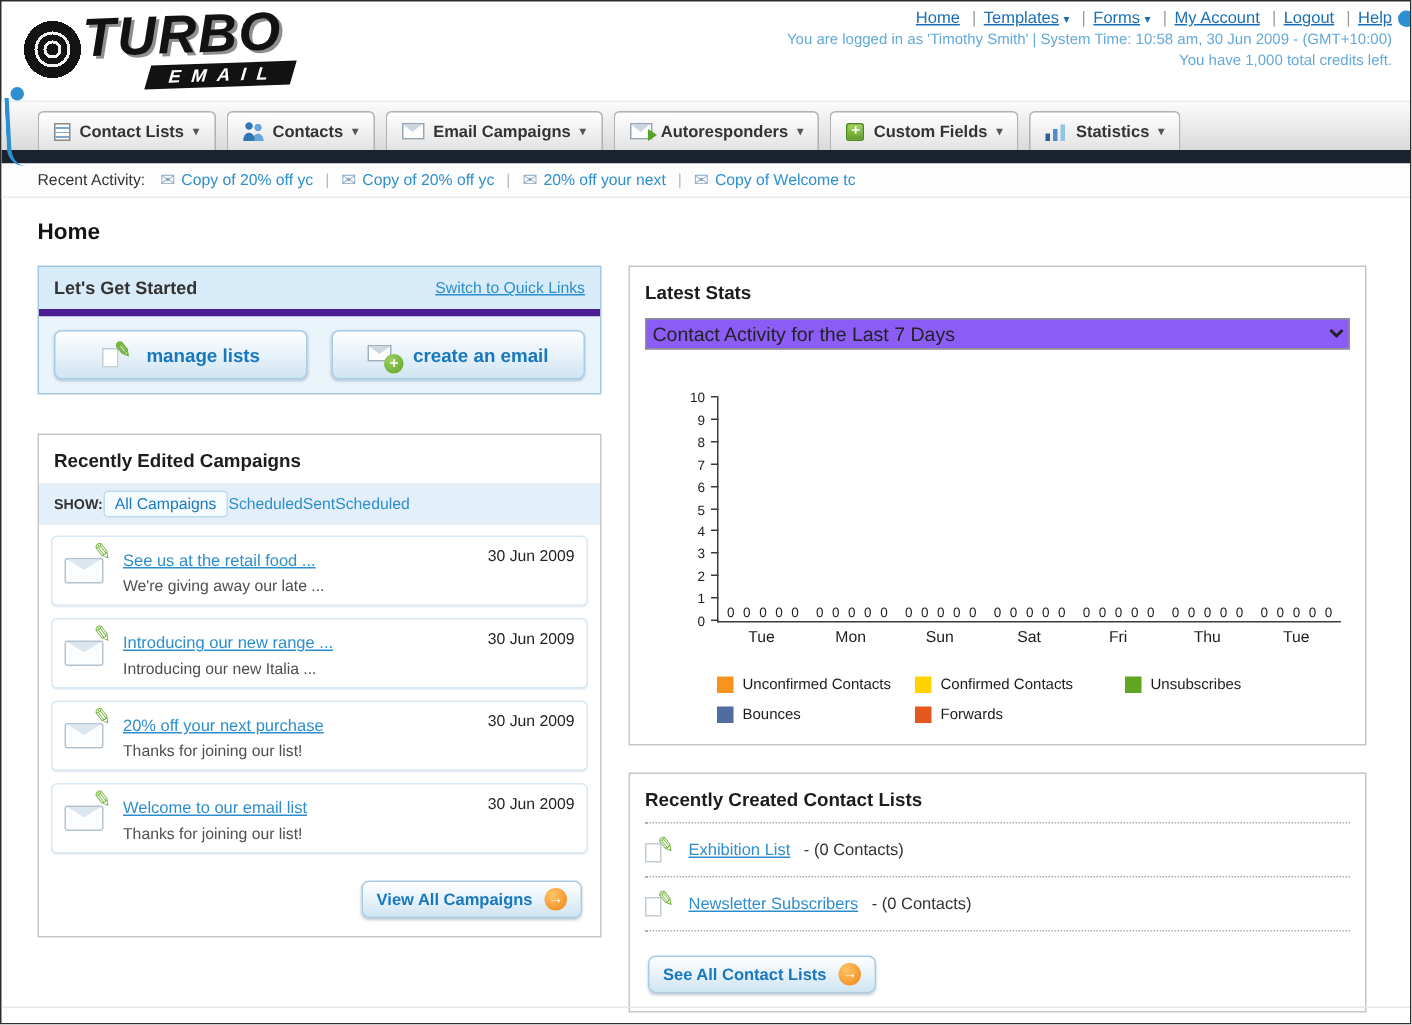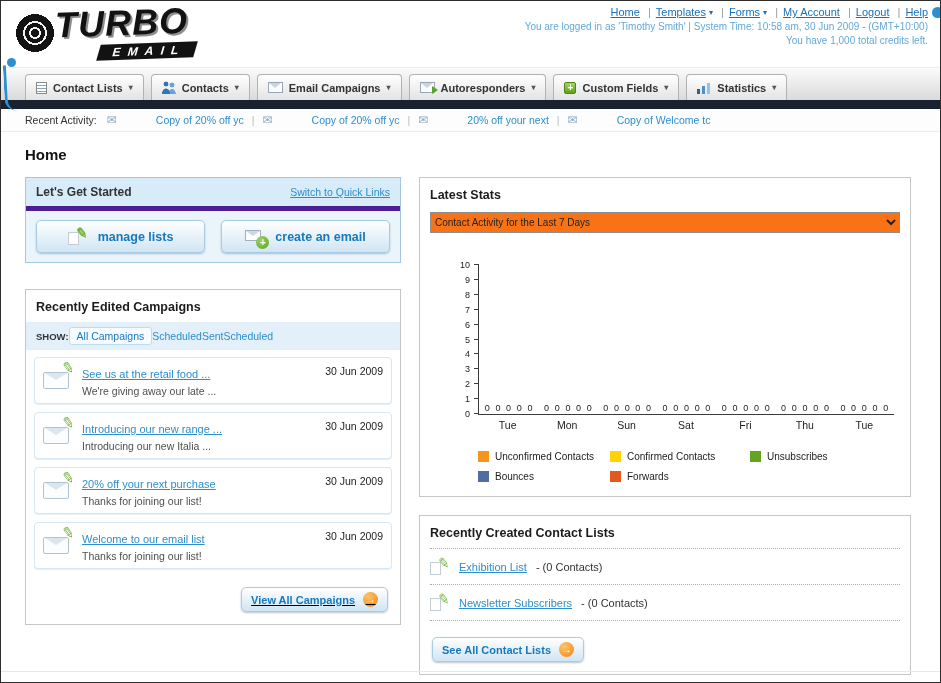--- a/index.html
+++ b/index.html
@@ -48,21 +48,21 @@
   .ic-stats { width:14px; height:12px;
     background-image:linear-gradient(#2d5f93,#2d5f93),linear-gradient(#4e8fc7,#4e8fc7),linear-gradient(#94c3e8,#94c3e8);
     background-size:3px 5px,3px 8px,3px 11px; background-position:0 100%,5px 100%,10px 100%; background-repeat:no-repeat; }
 
   
   .activity { display:flex; align-items:center; height:23px; padding-left:24px; font-size:10.5px; background:#fdfdfd; border-bottom:1px solid #ebebeb; color:#333; }
   .activity-label { margin-right:10px; }
   .act-item { display:inline-flex; align-items:center; cursor:pointer; }
   .act-item + .act-item::before { content:"|"; color:#bbb; margin:0 8px; }
   .act-item .glyph-env { color:#8ba9c2; font-size:12px; margin-right:4px; }
-  .act-item a { color:#2d8ecd; text-decoration:none;margin-left:35px; }
+  .act-item a { color:#2d8ecd; text-decoration:none; }
 
   
   .content { padding:10px 0 0 24px; }
   .page-title { font-size:15px; font-weight:bold; color:#141414; margin:4px 0 14px; }
   .columns { display:flex; align-items:flex-start; }
   .col-left { width:376px; }
   .col-right { width:492px; margin-left:18px; }
   .panel { border:1px solid #c6c6c6; background:#fff; }
   .panel-heading { font-size:12.5px; font-weight:bold; color:#1c1c1c; padding:10px 10px 8px; }
 
@@ -90,26 +90,26 @@
   .camp-list { padding:7px 8px 0; }
   .camp-item { display:flex; align-items:flex-start; gap:9px; border:1px solid #d7e7f4; border-radius:4px; padding:6px 8px; margin-bottom:8px; background:#fff; box-shadow:0 1px 0 rgba(120,160,200,.18); cursor:pointer; }
   .mail-icon { position:relative; width:30px; height:25px; flex:none; }
   .env-shape { position:absolute; left:0; bottom:0; width:26px; height:17px; background:#fbfdfe; border:1px solid #b4c3d0; border-radius:2px; }
   .env-shape::before { content:""; position:absolute; left:1px; top:0; border-left:11px solid transparent; border-right:11px solid transparent; border-top:7px solid #dce6ef; }
   .mail-pencil { position:absolute; right:-2px; top:-5px; color:#76b43f; font-size:15px; transform:rotate(8deg); }
   .camp-info { flex:1; min-width:0; }
   .camp-link { display:inline-block; color:#2d8ecd; font-size:11px; text-decoration:underline; }
   .camp-sub { color:#4f4f4f; font-size:10.5px; margin-top:3px; }
   .camp-date { font-size:10.5px; color:#222; white-space:nowrap; margin-top:1px; }
-  .panel-footer { display:flex; justify-content:flex-end; padding:10px 12px 12px;text-decoration:underline; }
+  .panel-footer { display:flex; justify-content:flex-end; padding:10px 12px 12px; }
   .small-btn { display:inline-flex; align-items:center; gap:8px; height:25px; padding:0 9px; background:linear-gradient(#ffffff,#d0e5f3); border:1px solid #a8cce5; border-radius:5px; box-shadow:0 1px 2px rgba(60,90,120,.35); font-size:11px; font-weight:bold; color:#1778bf; cursor:pointer; }
   .arrow-badge { width:15px; height:15px; border-radius:50%; background:radial-gradient(circle at 35% 30%, #ffc465, #f08418); color:#fff; font-size:10px; font-weight:bold; line-height:15px; text-align:center; flex:none; }
 
   
-  .stats-select { display:block; width:calc(100% - 20px); margin:2px 10px 0; height:21px; font-size:10px; color:#222; border:1px solid #8f8f8f; background:#f97316; }
+  .stats-select { display:block; width:calc(100% - 20px); margin:2px 10px 0; height:21px; font-size:13px; color:#222; border:1px solid #8f8f8f; background:#8b5cf6; }
   .chart { position:relative; height:150px; margin:32px 16px 0 58px; border-left:1px solid #3c3c3c; border-bottom:1px solid #3c3c3c; }
   .ytick { position:absolute; left:-5px; width:5px; height:1px; background:#3c3c3c; }
   .ytick-label { position:absolute; left:-27px; width:18px; text-align:right; font-size:9px; color:#1c1c1c; transform:translateY(50%); }
   .zero-groups { position:absolute; left:0; right:0; bottom:1px; display:flex; }
   .zgroup { flex:1; display:flex; justify-content:space-evenly; font-size:9px; color:#1c1c1c; }
   .day-labels { display:flex; margin:4px 16px 0 58px; }
   .day { flex:1; text-align:center; font-size:10.5px; color:#1c1c1c; }
   .legend { display:grid; grid-template-columns:132px 140px auto; row-gap:9px; margin:20px 16px 14px 58px; }
   .legend-item { display:flex; align-items:center; gap:6px; font-size:10px; color:#1c1c1c; }
   .swatch { width:11px; height:11px; flex:none; }

